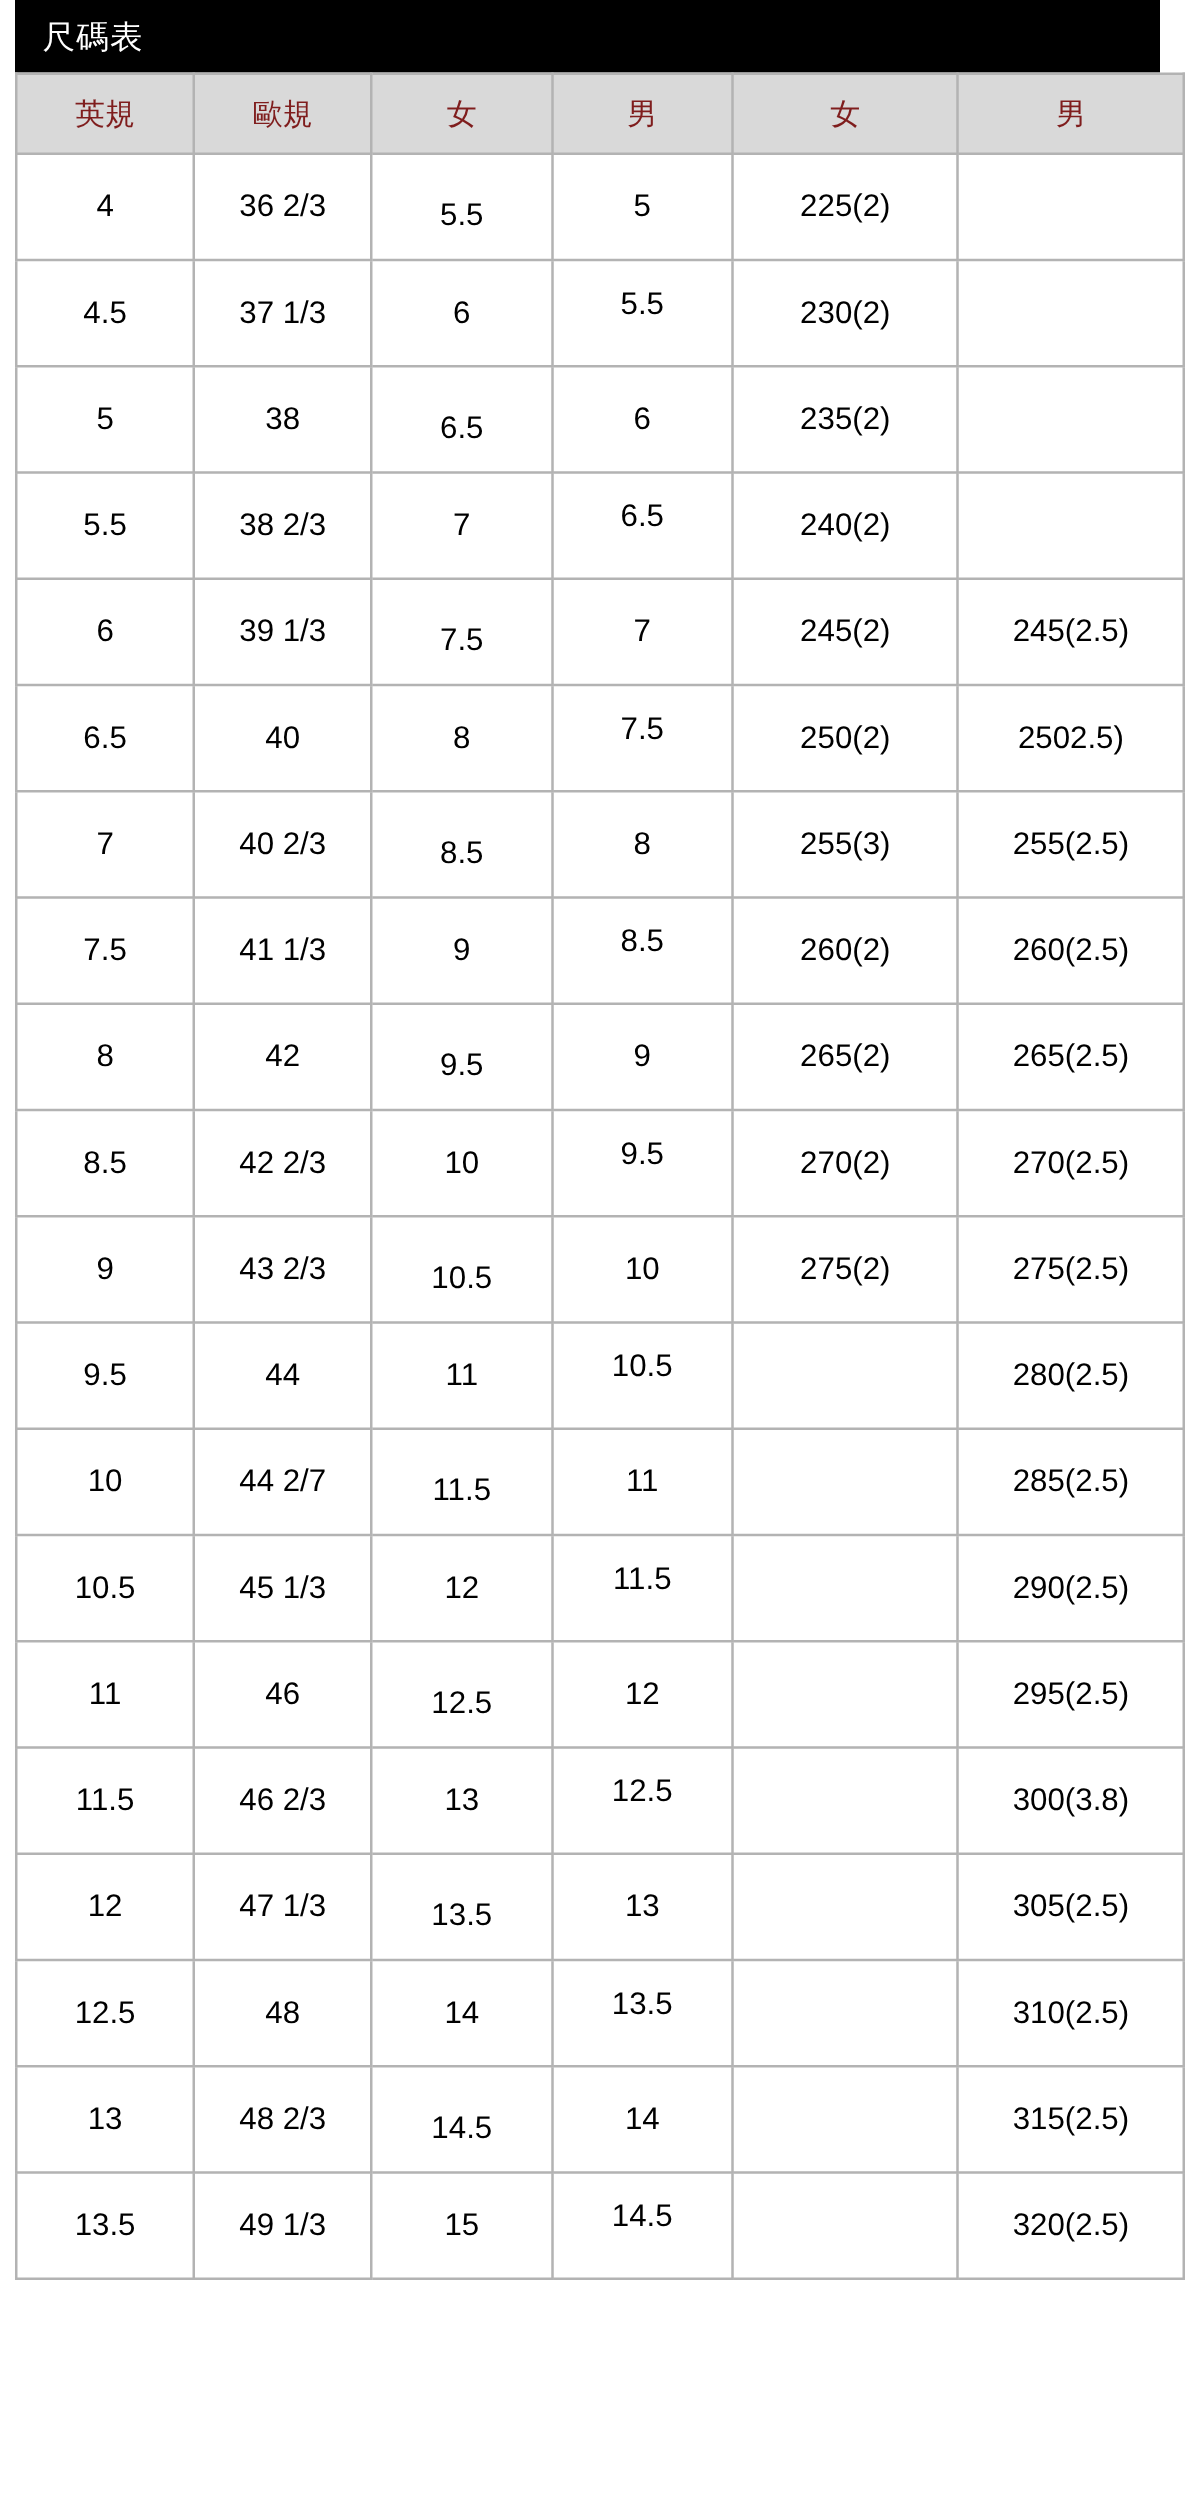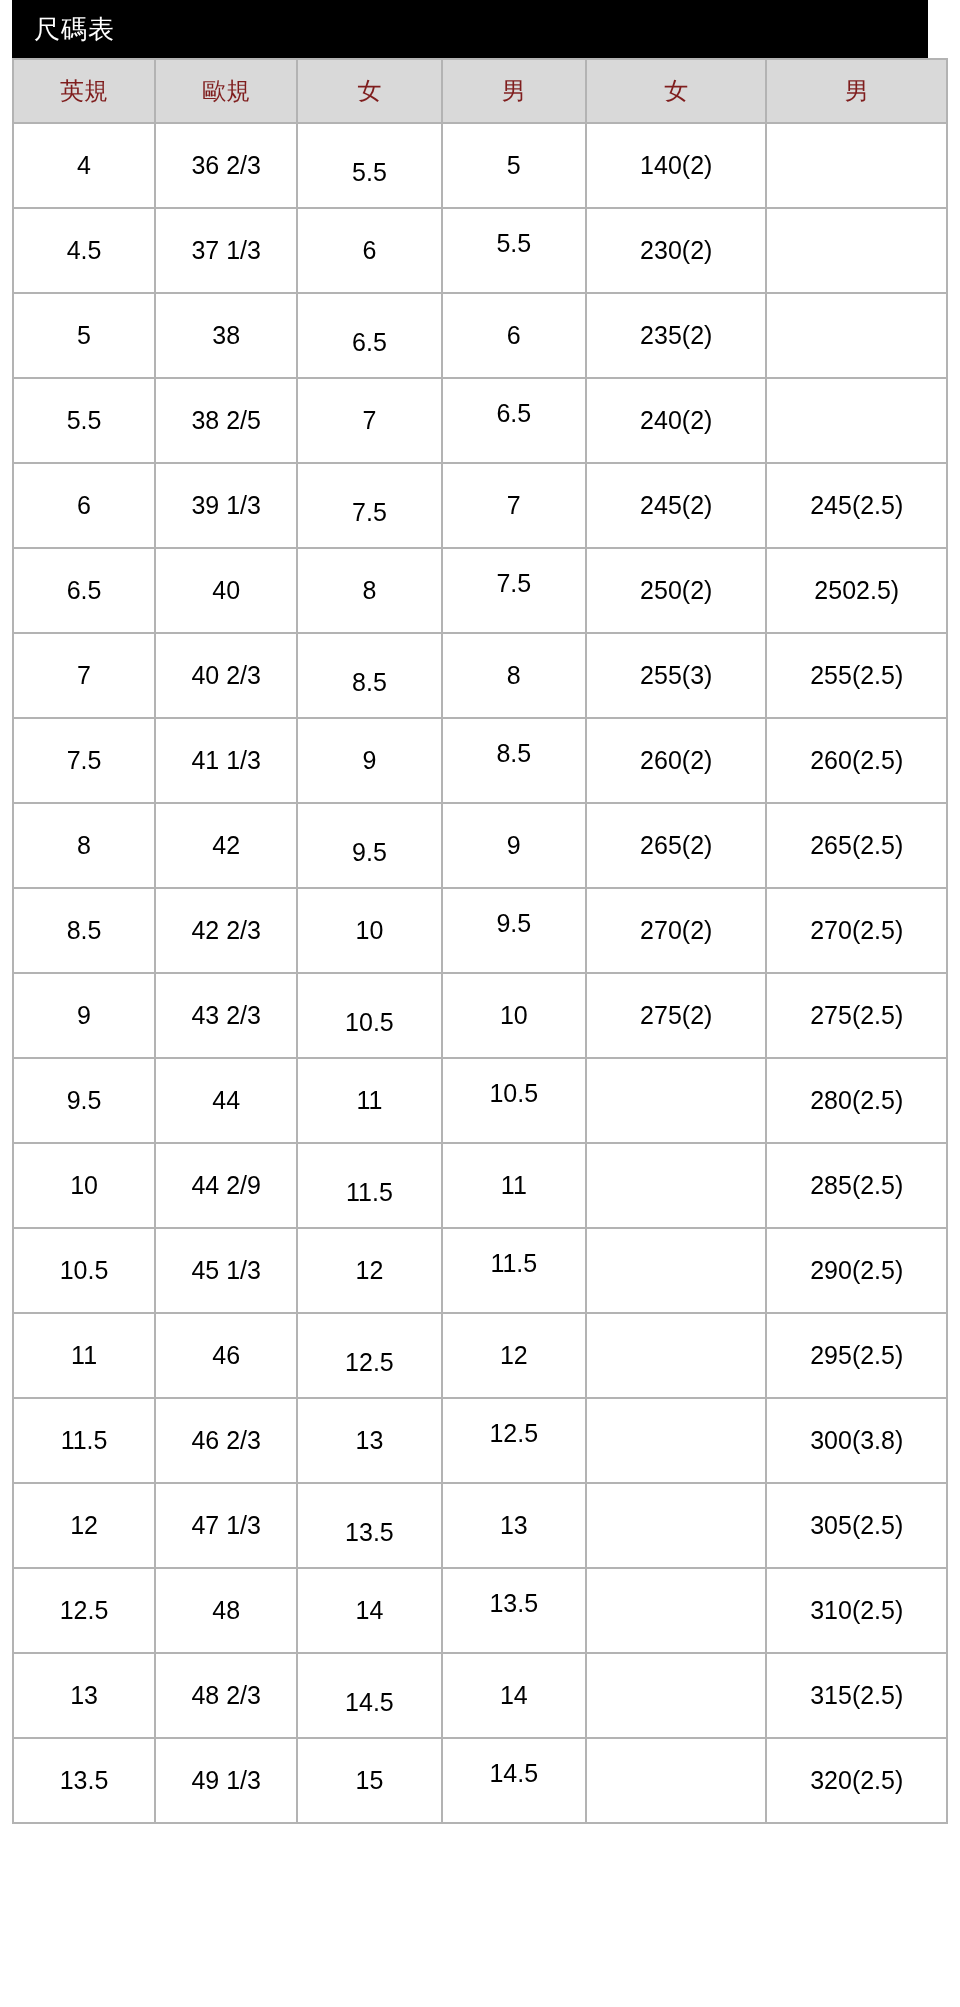--- a/index.html
+++ b/index.html
@@ -133,21 +133,21 @@
               <span class="dn down">5.5</span>
             </div>
           </td>
           <td>
             <div class="cell-inner">
               <span class="dn ">5</span>
             </div>
           </td>
           <td>
             <div class="cell-inner">
-              <span class="dn ">140(2)</span>
+              <span class="dn ">225(2)</span>
             </div>
           </td>
           <td>
             <div class="cell-inner">
               <span class="dn "></span>
             </div>
           </td>
         </tr>
         <tr class="data">
           <td>
@@ -214,21 +214,21 @@
           </td>
         </tr>
         <tr class="data">
           <td>
             <div class="cell-inner">
               <span class="dn ">5.5</span>
             </div>
           </td>
           <td>
             <div class="cell-inner">
-              <span class="dn ">38 2/5</span>
+              <span class="dn ">38 2/3</span>
             </div>
           </td>
           <td>
             <div class="cell-inner">
               <span class="dn ">7</span>
             </div>
           </td>
           <td>
             <div class="cell-inner">
               <span class="dn up">6.5</span>
@@ -502,21 +502,21 @@
           </td>
         </tr>
         <tr class="data">
           <td>
             <div class="cell-inner">
               <span class="dn ">10</span>
             </div>
           </td>
           <td>
             <div class="cell-inner">
-              <span class="dn ">44 2/9</span>
+              <span class="dn ">44 2/7</span>
             </div>
           </td>
           <td>
             <div class="cell-inner">
               <span class="dn down">11.5</span>
             </div>
           </td>
           <td>
             <div class="cell-inner">
               <span class="dn ">11</span>

